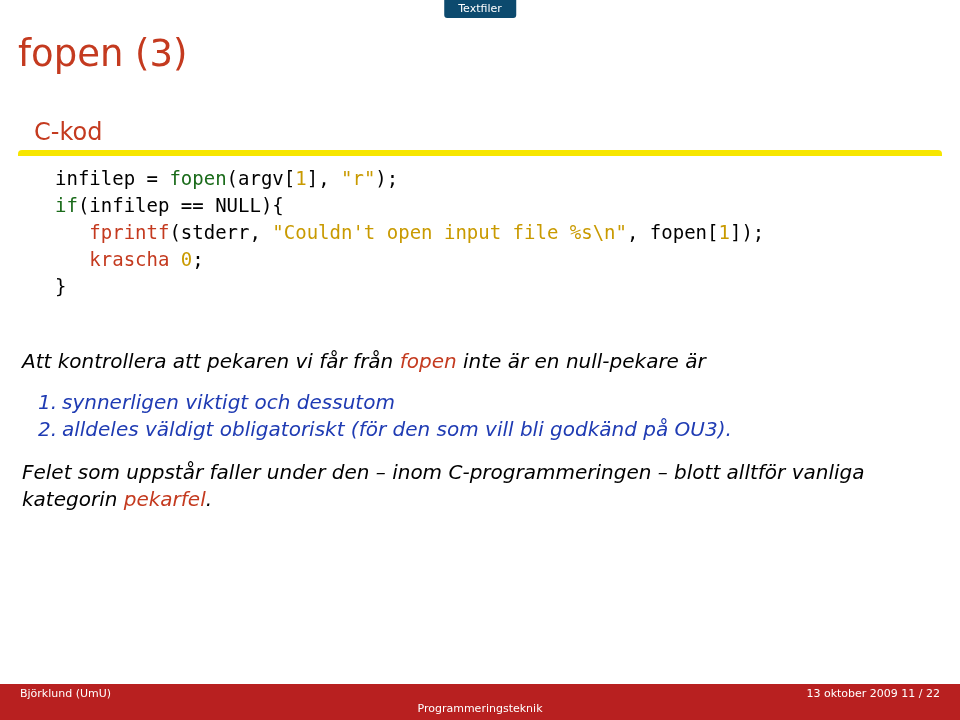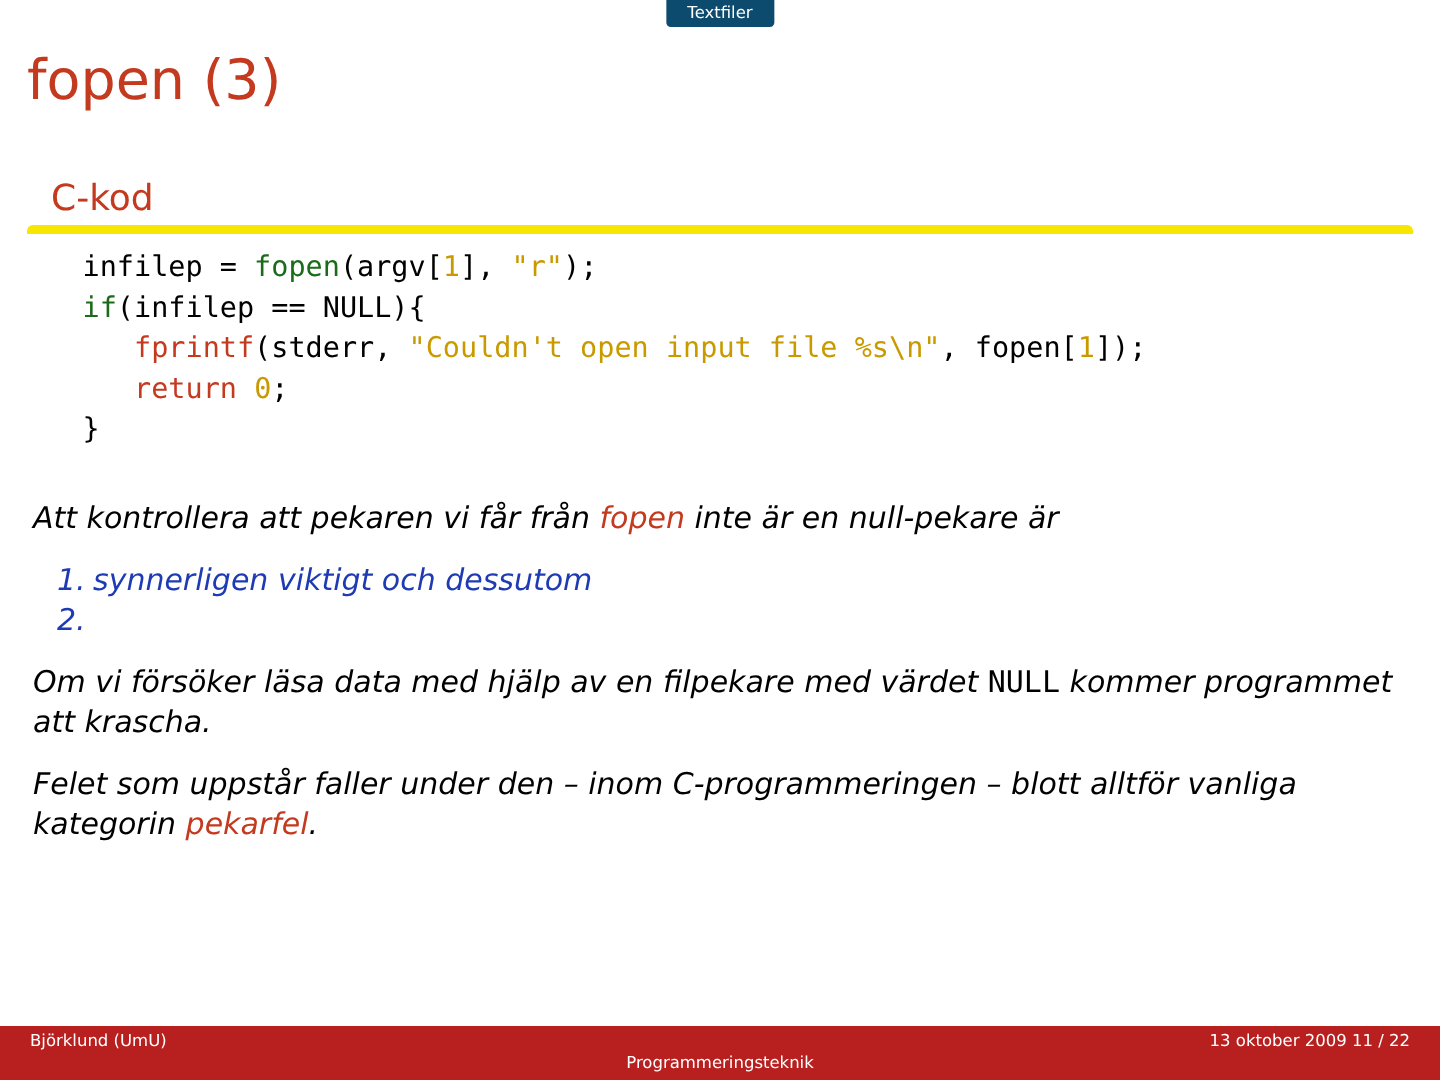--- a/index.html
+++ b/index.html
@@ -73,21 +73,21 @@
   .content {
     position: absolute;
     top: 332px;
     left: 22px;
     right: 30px;
     font-size: 20px;
     line-height: 27px;
     font-style: italic;
     font-family: "DejaVu Sans", Helvetica, Arial, sans-serif;
   }
-  .content p { margin: 0 0 14px 0; }
+  .content p { margin: 16px 0 14px 0; }
   .content .accent   { color: #c43a1f; font-style: italic; }
   .content .blue     { color: #1f3bb3; font-style: italic; }
   .content .mono     { font-family: "DejaVu Sans Mono", "Courier New", monospace; font-style: normal; }
   .olitem {
     display: flex;
     margin-left: 16px;
   }
   .olitem .n {
     min-width: 24px;
   }
@@ -120,37 +120,35 @@
 <div class="tab">Textfiler</div>
 
 <div class="title">fopen (3)</div>
 
 <div class="block-title">C-kod</div>
 <div class="block-bar"></div>
 
 <div class="code"><span>infilep = </span><span class="fn">fopen</span><span>(argv[</span><span class="num">1</span><span>], </span><span class="str">"r"</span><span>);</span>
 <span class="ctrl">if</span><span>(infilep == NULL){</span>
    <span class="kw">fprintf</span><span>(stderr, </span><span class="str">"Couldn't open input file %s\n"</span><span>, fopen[</span><span class="num">1</span><span>]);</span>
-   <span class="kw">return</span><span> </span><span class="num">0</span><span>;</span>
+   <span class="kw">krascha</span><span> </span><span class="num">0</span><span>;</span>
 <span>}</span></div>
 
 <div class="content">
   <p>
     <span>Att kontrollera att pekaren vi får från </span><span class="accent">fopen</span><span> inte är en null-pekare är</span>
   </p>
   <div class="olitem">
     <span class="n blue">1.</span>
     <span class="blue">synnerligen viktigt och dessutom</span>
   </div>
   <div class="olitem" style="margin-bottom:14px;">
     <span class="n blue">2.</span>
+    <span class="blue">alldeles väldigt obligatoriskt (för den som vill bli godkänd på OU3).</span>
   </div>
-  <p>
-    <span>Om vi försöker läsa data med hjälp av en filpekare med värdet </span><span class="mono">NULL</span><span> kommer programmet att krascha.</span>
-  </p>
   <p>
     <span>Felet som uppstår faller under den – inom C-programmeringen – blott alltför vanliga kategorin </span><span class="accent">pekarfel</span><span>.</span>
   </p>
 </div>
 
 <div class="footer">
   <div class="notch n1"></div>
   <div class="notch n2"></div>
   <span class="left">Björklund (UmU)</span>
   <span class="center">Programmeringsteknik</span>

